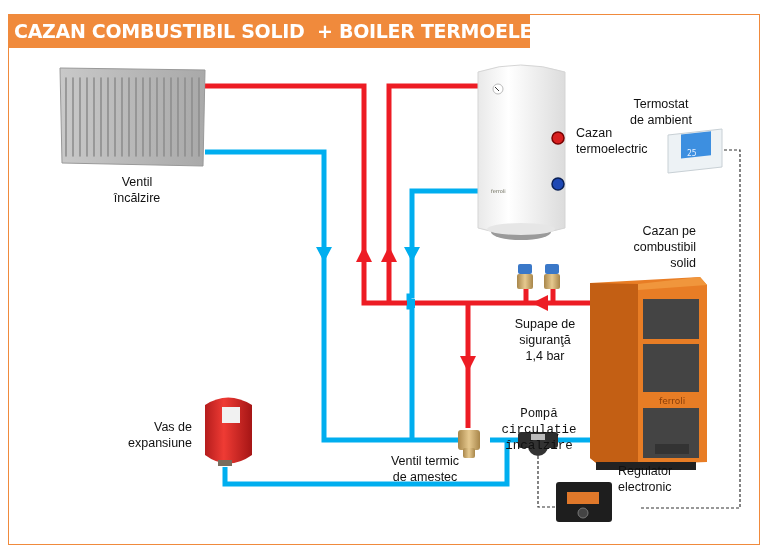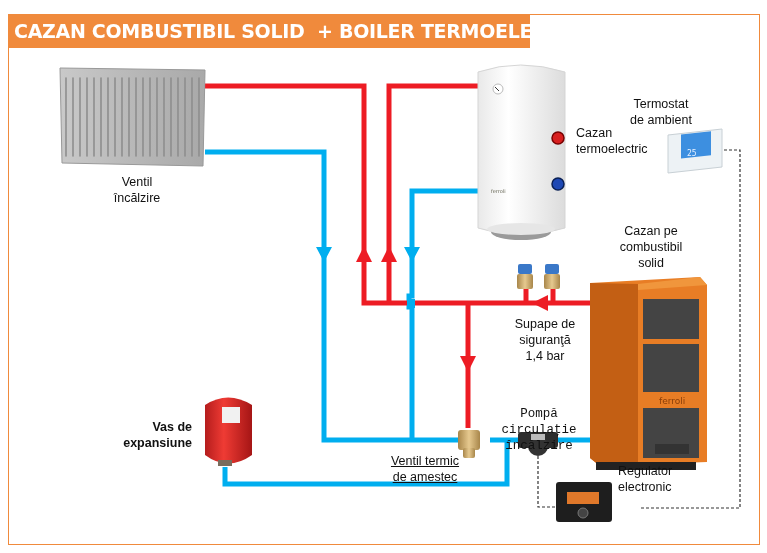--- a/index.html
+++ b/index.html
@@ -2,21 +2,21 @@
 <html><head>
 <meta charset="utf-8">
 <style>
   html, body { margin: 0; padding: 0; background: #ffffff; }
   body { width: 767px; height: 553px; position: relative; overflow: hidden; font-family: "Liberation Sans", sans-serif; }
   .frame { position: absolute; left: 8px; top: 14px; width: 752px; height: 531px; border: 1px solid #f08a3c; border-top: none; box-sizing: border-box; }
   .frame-top { position: absolute; left: 530px; top: 14px; width: 230px; height: 1px; background: #f08a3c; }
   .title-bar { position: absolute; left: 8px; top: 14px; width: 522px; height: 34px; background: #f08a3c; color: #fff; font-family: "DejaVu Sans", sans-serif; font-weight: bold; font-size: 19px; line-height: 34px; padding-left: 6px; box-sizing: border-box; letter-spacing: -0.3px; white-space: pre; }
   svg.diagram { position: absolute; left: 0; top: 0; }
   .label { position: absolute; font-size: 12.5px; color: #111; text-align: center; line-height: 16px; white-space: pre-line; }
-  .label.left { text-align: right; font-weight: bold; }
+  .label.left { text-align: right; }
   .label.lft { text-align: left; }
 </style>
 </head>
 <body>
 
 <div class="frame"></div>
 <div class="frame-top"></div>
 <div class="title-bar">CAZAN COMBUSTIBIL SOLID  + BOILER TERMOELECTRIC</div>
 
 <svg class="diagram" width="767" height="553" viewBox="0 0 767 553">
@@ -160,26 +160,26 @@
     <circle cx="583" cy="513" r="5" fill="#444" stroke="#777" stroke-width="1"></circle>
   </g>
 </svg>
 
 <div class="label" style="left:92px; top:174px; width:90px;">Ventil
 încălzire</div>
 <div class="label lft" style="left:576px; top:125px; width:80px;">Cazan
 termoelectric</div>
 <div class="label" style="left:616px; top:96px; width:90px;">Termostat
 de ambient</div>
-<div class="label" style="left:606px; top:223px; width:90px;">Cazan pe
+<div class="label" style="left:606px; top:223px; width:90px;text-align:right;">Cazan pe
 combustibil
 solid</div>
 <div class="label" style="left:500px; top:316px; width:90px;">Supape de
 siguranţă
 1,4 bar</div>
 <div class="label left" style="left:110px; top:419px; width:82px;">Vas de
 expansiune</div>
-<div class="label" style="left:375px; top:453px; width:100px;text-decoration:underline;">Ventil termic
+<div class="label" style="left:375px; top:453px; width:100px;">Ventil termic
 de amestec</div>
 <div class="label" style="left:484px; top:406px; width:110px;font-family:Liberation Mono, monospace;">Pompă circulaţie
 încălzire</div>
 <div class="label lft" style="left:618px; top:463px; width:80px;">Regulator
 electronic</div>
 
 </body></html>

